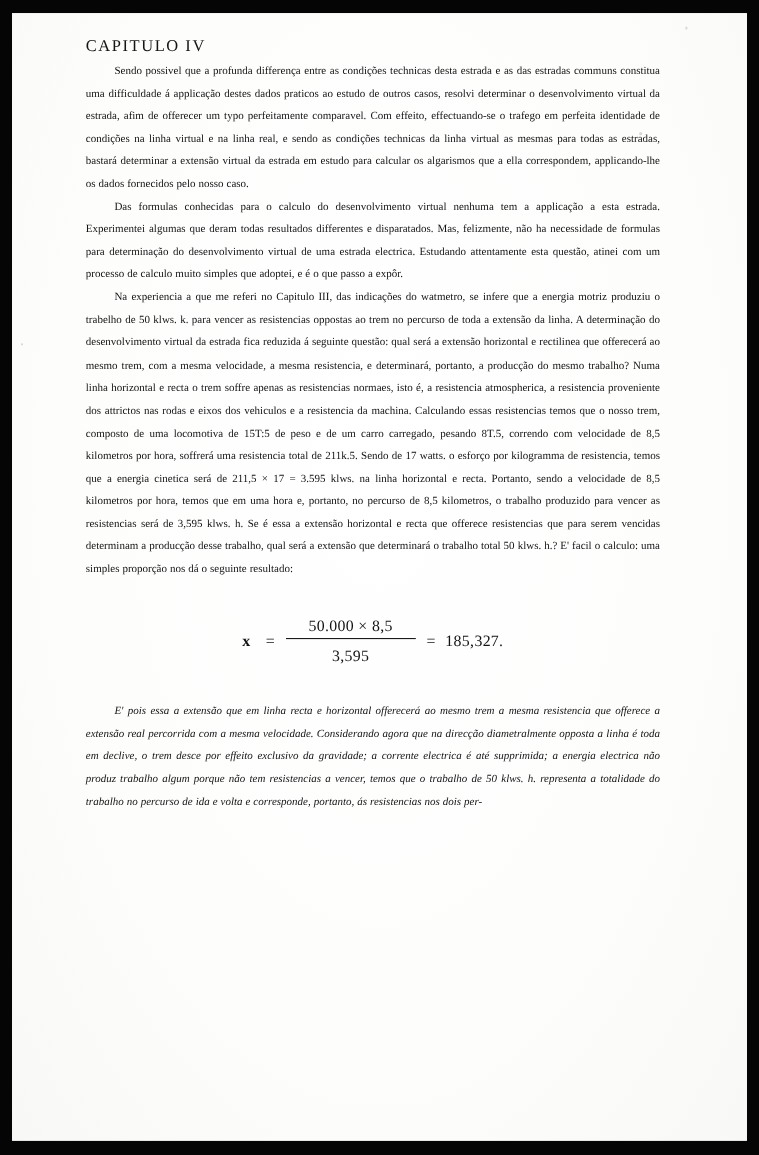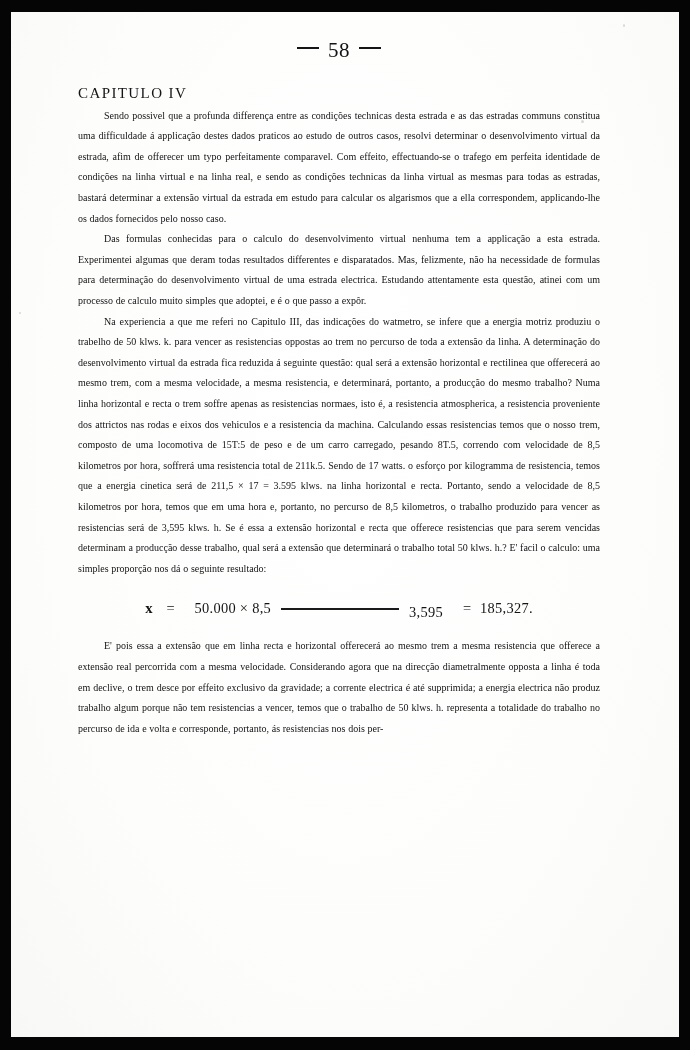--- a/index.html
+++ b/index.html
@@ -83,20 +83,21 @@
     text-align: justify;
     text-justify: inter-word;
     font-size: 10px;
     line-height: 20.6px;
     color: #131313;
     text-indent: 26px;
     word-spacing: 0.2px;
   }
   .body-text p.no-indent {
     text-indent: 0;
+    font-style: italic;
   }
 
   
   .formula-block {
     display: flex;
     justify-content: center;
     align-items: center;
     margin: 17px 0 15px 0;
     font-size: 14.4px;
     color: #131313;
@@ -104,24 +105,24 @@
   .formula-block .var {
     font-weight: bold;
     margin-right: 7px;
     font-size: 14.6px;
   }
   .formula-block .eq {
     margin: 0 7px;
   }
   .fraction {
     display: inline-flex;
-    flex-direction: row;
+    flex-direction: column;
     align-items: center;
     vertical-align: middle;
-    margin: 0 3px;
+    margin: 16px 3px;
   }
   .fraction .numerator {
     padding: 0 10px 1px 10px;
     letter-spacing: 0.3px;
     white-space: nowrap;
   }
   .fraction .frac-bar {
     width: 100%;
     min-width: 118px;
     height: 1.6px;
@@ -151,23 +152,20 @@
 
 <div class="scan-frame">
   <div class="page-sheet">
 
     <span class="speckle" style="left:570px; top:108px; width:3px; height:3px;"></span>
     <span class="speckle" style="left:612px; top:12px; width:2px; height:3px;"></span>
     <span class="speckle" style="left:8px;  top:300px; width:2px; height:2px;"></span>
 
     <div class="page-inner">
 
-      <div class="folio">
-        <span class="rule"></span><span class="num">58</span><span class="rule"></span>
-      </div>
 
       <div class="chapter-heading">CAPITULO IV</div>
 
       <div class="body-text">
 
         <p>Sendo possivel que a profunda differença entre as condições technicas desta estrada e as das estradas communs constitua uma difficuldade á applicação destes dados praticos ao estudo de outros casos, resolvi determinar o desenvolvimento virtual da estrada, afim de offerecer um typo perfeitamente comparavel. Com effeito, effectuando-se o trafego em perfeita identidade de condições na linha virtual e na linha real, e sendo as condições technicas da linha virtual as mesmas para todas as estradas, bastará determinar a extensão virtual da estrada em estudo para calcular os algarismos que a ella correspondem, applicando-lhe os dados fornecidos pelo nosso caso.</p>
         <p>Das formulas conhecidas para o calculo do desenvolvimento virtual nenhuma tem a applicação a esta estrada. Experimentei algumas que deram todas resultados differentes e disparatados. Mas, felizmente, não ha necessidade de formulas para determinação do desenvolvimento virtual de uma estrada electrica. Estudando attentamente esta questão, atinei com um processo de calculo muito simples que adoptei, e é o que passo a expôr.</p>
         <p>Na experiencia a que me referi no Capitulo III, das indicações do watmetro, se infere que a energia motriz produziu o trabelho de 50 klws. k. para vencer as resistencias oppostas ao trem no percurso de toda a extensão da linha. A determinação do desenvolvimento virtual da estrada fica reduzida á seguinte questão: qual será a extensão horizontal e rectilinea que offerecerá ao mesmo trem, com a mesma velocidade, a mesma resistencia, e determinará, portanto, a producção do mesmo trabalho? Numa linha horizontal e recta o trem soffre apenas as resistencias normaes, isto é, a resistencia atmospherica, a resistencia proveniente dos attrictos nas rodas e eixos dos vehiculos e a resistencia da machina. Calculando essas resistencias temos que o nosso trem, composto de uma locomotiva de 15T:5 de peso e de um carro carregado, pesando 8T.5, correndo com velocidade de 8,5 kilometros por hora, soffrerá uma resistencia total de 211k.5. Sendo de 17 watts. o esforço por kilogramma de resistencia, temos que a energia cinetica será de 211,5 × 17 = 3.595 klws. na linha horizontal e recta. Portanto, sendo a velocidade de 8,5 kilometros por hora, temos que em uma hora e, portanto, no percurso de 8,5 kilometros, o trabalho produzido para vencer as resistencias será de 3,595 klws. h. Se é essa a extensão horizontal e recta que offerece resistencias que para serem vencidas determinam a producção desse trabalho, qual será a extensão que determinará o trabalho total 50 klws. h.? E' facil o calculo: uma simples proporção nos dá o seguinte resultado:</p>
 
         <div class="formula-block">

